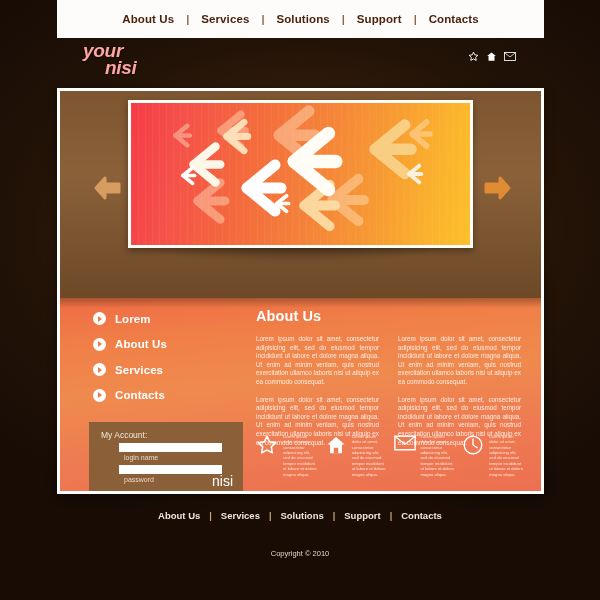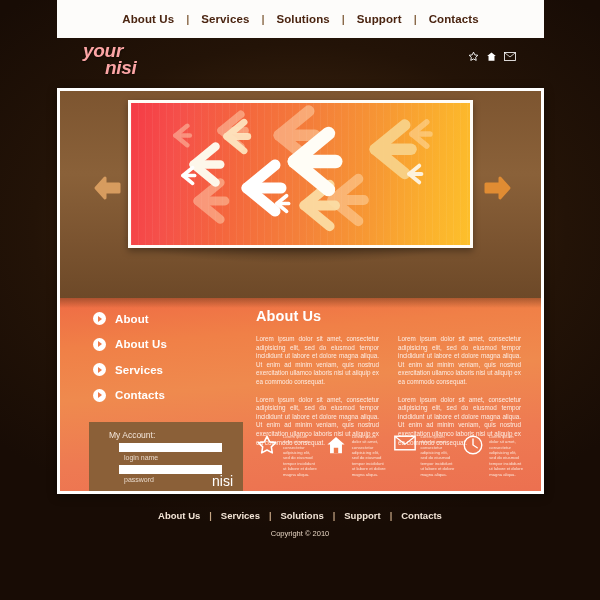--- a/index.html
+++ b/index.html
@@ -114,21 +114,21 @@
     border-top:3px solid transparent; border-bottom:3px solid transparent;
     margin-left:1.5px;
   }
   .side-label{ color:#ffffff; font-size:11.5px; font-weight:bold; letter-spacing:.1px; }
 
   
   .login-box{
     position:absolute; left:29px; top:124px; width:154px; height:69px;
     background:#8b6038;
   }
-  .login-title{ color:#f3e6da; font-size:8.5px; position:absolute; left:12px; top:8px;margin-left:8px; }
+  .login-title{ color:#f3e6da; font-size:8.5px; position:absolute; left:12px; top:8px; }
   .login-field{
     position:absolute; left:30px; width:103px; height:9px;
     background:#ffffff; border:0; outline:0;
   }
   .login-field.f1{ top:21px; }
   .login-field.f2{ top:43px; }
   .field-cap{ position:absolute; left:35px; color:#e8d8c9; font-size:7px; }
   .field-cap.c1{ top:32px; }
   .field-cap.c2{ top:54px; }
   .login-btn{
@@ -160,21 +160,21 @@
 
   
   .footer{
     position:absolute; left:0; top:510px; width:600px; z-index:5; text-align:center;
   }
   .footer .flist{ display:flex; align-items:center; justify-content:center; }
   .footer .flink{
     color:#f2e4d6; font-size:9.5px; font-weight:bold; padding:0 9px; cursor:pointer;
   }
   .footer .fsep{ color:#c6a684; font-size:9px; font-weight:bold; }
-  .copyright{ color:#e4d2c0; font-size:7.5px; margin-top:8px; }
+  .copyright{ color:#e4d2c0; font-size:7.5px; margin-top:28px; }
 </style>
 </head>
 <body>
 
 <div class="bg-glow"></div>
 
 <div class="topnav">
   <div class="nav-list">
     <span class="nav-link">About Us</span>
     <span class="nav-sep">|</span>
@@ -300,21 +300,21 @@
     </div>
   </div>
 
   <div class="content">
 
     <div class="side-nav">
       <div class="side-item">
         <span class="bullet">
               <i></i>
             </span>
-        <span class="side-label">About</span>
+        <span class="side-label">Lorem</span>
       </div>
       <div class="side-item">
         <span class="bullet">
               <i></i>
             </span>
         <span class="side-label">About Us</span>
       </div>
       <div class="side-item">
         <span class="bullet">
               <i></i>

